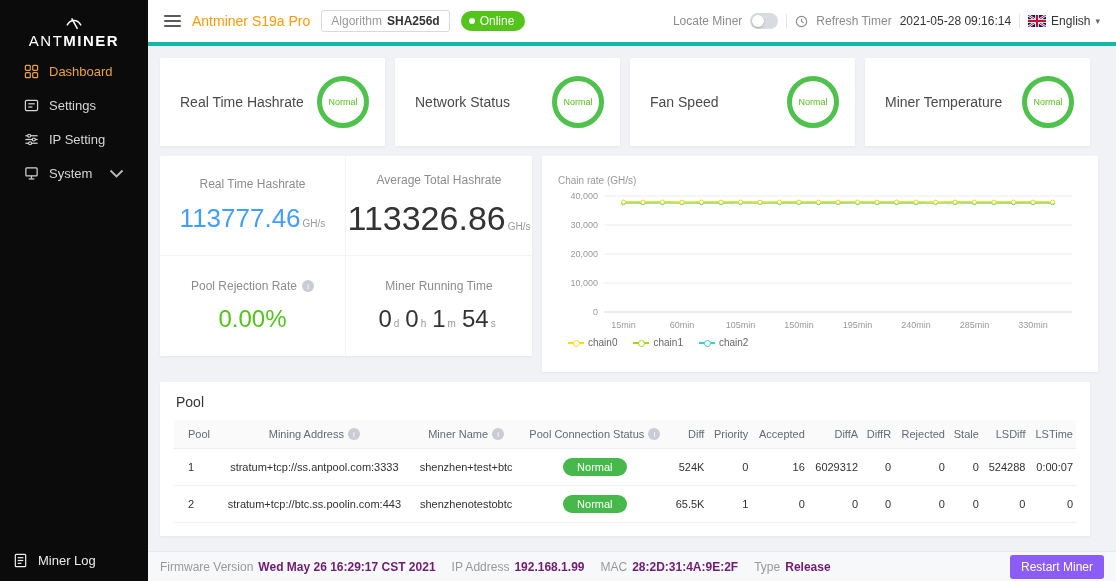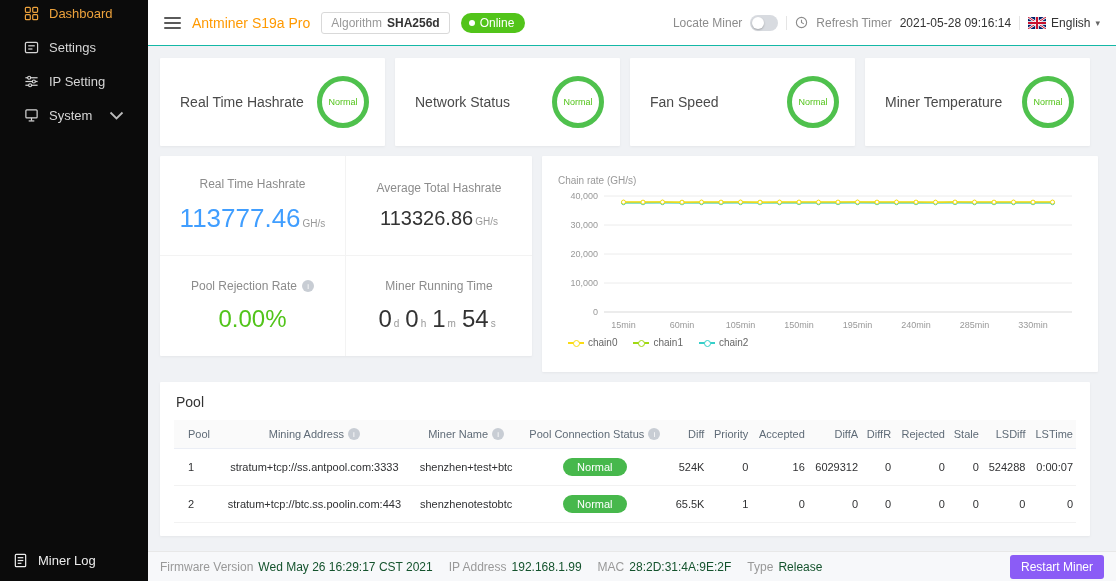--- a/index.html
+++ b/index.html
@@ -18,21 +18,21 @@
   .nav-item svg { width: 15px; height: 15px; flex-shrink: 0; }
   .nav-item.active { color: #eda23c; }
   .nav-item .chev { margin-left: auto; }
   .sidebar-spacer { flex: 1; }
   .miner-log { height: 42px; display: flex; align-items: center; gap: 10px; padding: 0 13px; font-size: 13px; color: #ececec; cursor: pointer; }
   .miner-log svg { width: 15px; height: 15px; }
 
   
   .main { flex: 1; display: flex; flex-direction: column; background: #f0f2f5; min-width: 0; }
 
-  .header { height: 46px; background: #fff; display: flex; align-items: center; padding: 0 16px; gap: 11px; border-bottom: 1px solid #14b8a6; flex-shrink: 0; }
+  .header { height: 46px; background: #fff; display: flex; align-items: center; padding: 0 16px; gap: 11px; border-bottom: 4px solid #14b8a6; flex-shrink: 0; }
   .hamburger { width: 17px; display: flex; flex-direction: column; gap: 3px; cursor: pointer; }
   .hamburger i { height: 2px; background: #5a5a5a; border-radius: 1px; display: block; }
   .miner-name { color: #f90; font-size: 14px; }
   .algo-tag { border: 1px solid #d9d9d9; border-radius: 3px; padding: 3px 9px; font-size: 12px; display: flex; gap: 5px; color: #999; background: #fff; }
   .algo-tag b { color: #333; }
   .online-badge { background: #52c41a; color: #fff; border-radius: 11px; padding: 3px 11px 3px 8px; font-size: 12px; display: flex; align-items: center; gap: 5px; }
   .online-dot { width: 6px; height: 6px; background: #fff; border-radius: 50%; }
   .header-right { margin-left: auto; display: flex; align-items: center; gap: 8px; }
   .h-label { font-size: 12px; color: #8c8c8c; }
   .h-value { font-size: 12px; color: #333; }
@@ -54,21 +54,21 @@
 
   
   .row2 { display: flex; gap: 10px; margin-top: 10px; align-items: flex-start; }
   .stats-card { width: 372px; height: 200px; flex-shrink: 0; display: grid; grid-template-columns: 1fr 1fr; grid-template-rows: 1fr 1fr; }
   .stat-cell { display: flex; flex-direction: column; align-items: center; justify-content: center; gap: 12px; }
   .stat-cell.b-r { border-right: 1px solid #f3f3f3; }
   .stat-cell.b-b { border-bottom: 1px solid #f3f3f3; }
   .stat-label { font-size: 12px; color: #8c8c8c; display: flex; align-items: center; gap: 5px; }
   .stat-value { display: flex; align-items: baseline; gap: 2px; }
   .big-blue { color: #409eff; font-size: 26px; }
-  .big-dark { color: #333; font-size: 20px; }
+  .big-dark { color: #333; font-size: 34px; }
   .big-green { color: #52c41a; font-size: 24px; }
   .unit { font-size: 10px; color: #999; }
   .time-num { font-size: 24px; color: #333; }
   .time-unit { font-size: 10px; color: #999; margin-right: 4px; }
 
   .chart-card { flex: 1; height: 216px; padding: 12px 14px 8px 16px; }
   .chart-title { font-size: 14px; color: #333; }
   .axis-name { font-size: 10px; color: #999; margin-top: 7px; }
   #chart-svg { display: block; }
   .tick-label { font-size: 9px; fill: #999; }
@@ -92,32 +92,39 @@
   .t-center { text-align: center; }
   .t-right { text-align: right; }
   .th-flex { display: inline-flex; align-items: center; gap: 4px; }
   .status-pill { display: inline-block; background: #47b84c; color: #fff; border-radius: 11px; padding: 3px 14px; font-size: 11px; }
   .info-icon { display: inline-flex; align-items: center; justify-content: center; width: 12px; height: 12px; border-radius: 50%; background: #c8cdd4; color: #fff; font-size: 8px; font-style: normal; cursor: pointer; flex-shrink: 0; }
 
   
   .footer { height: 30px; background: #f7f8fa; border-top: 1px solid #e8e8e8; display: flex; align-items: center; gap: 16px; padding: 0 12px; font-size: 12px; flex-shrink: 0; }
   .f-item { display: flex; gap: 5px; align-items: center; }
   .f-label { color: #999; }
-  .f-value { color: #14532d; }
+  .f-value { color: #701a75; font-weight: bold; }
   .footer-right { margin-left: auto; display: flex; gap: 10px; }
   .btn { border: none; border-radius: 3px; color: #fff; font-size: 12px; padding: 5px 11px; cursor: pointer; font-family: inherit; }
   .btn-restore { background: #f56c6c; }
   .btn-restart { background: #8b5cf6; }
 </style>
 </head>
 <body>
 
 <div class="app">
 
   <aside class="sidebar">
+    <div class="logo">
+      <svg viewBox="0 0 16 12" fill="none" stroke="#fff" stroke-width="1.3">
+        <path d="M2 8 C5 2.5, 11 2.5, 14 8"></path>
+        <line x1="6" y1="2" x2="11" y2="11"></line>
+      </svg>
+      <div class="logo-text"><span>ANT</span><b>MINER</b></div>
+    </div>
     <nav class="nav">
       <div class="nav-item active">
         <svg viewBox="0 0 16 16" fill="none" stroke="currentColor" stroke-width="1.3">
           <rect x="1.5" y="1.5" width="5.2" height="5.2" rx="1"></rect>
             <rect x="9.3" y="1.5" width="5.2" height="5.2" rx="1"></rect>
           <rect x="1.5" y="9.3" width="5.2" height="5.2" rx="1"></rect>
             <rect x="9.3" y="9.3" width="5.2" height="5.2" rx="1"></rect>
         </svg>
         <span>Dashboard</span>
       </div>

